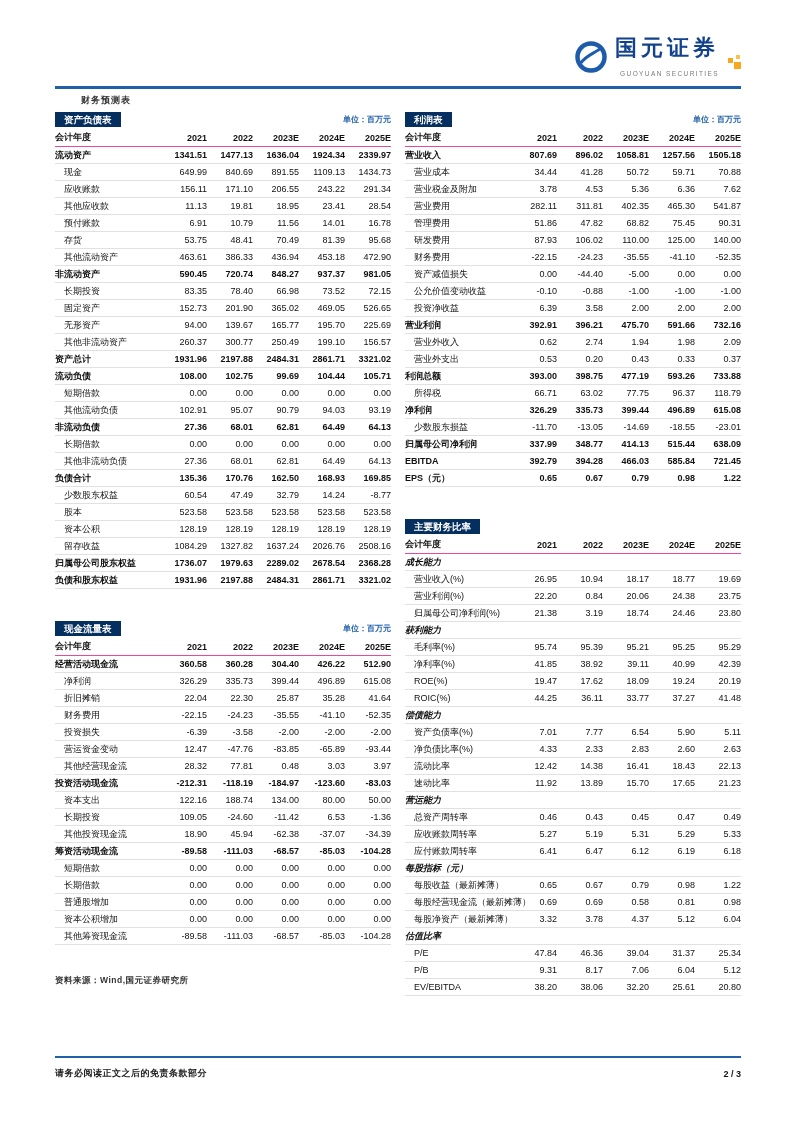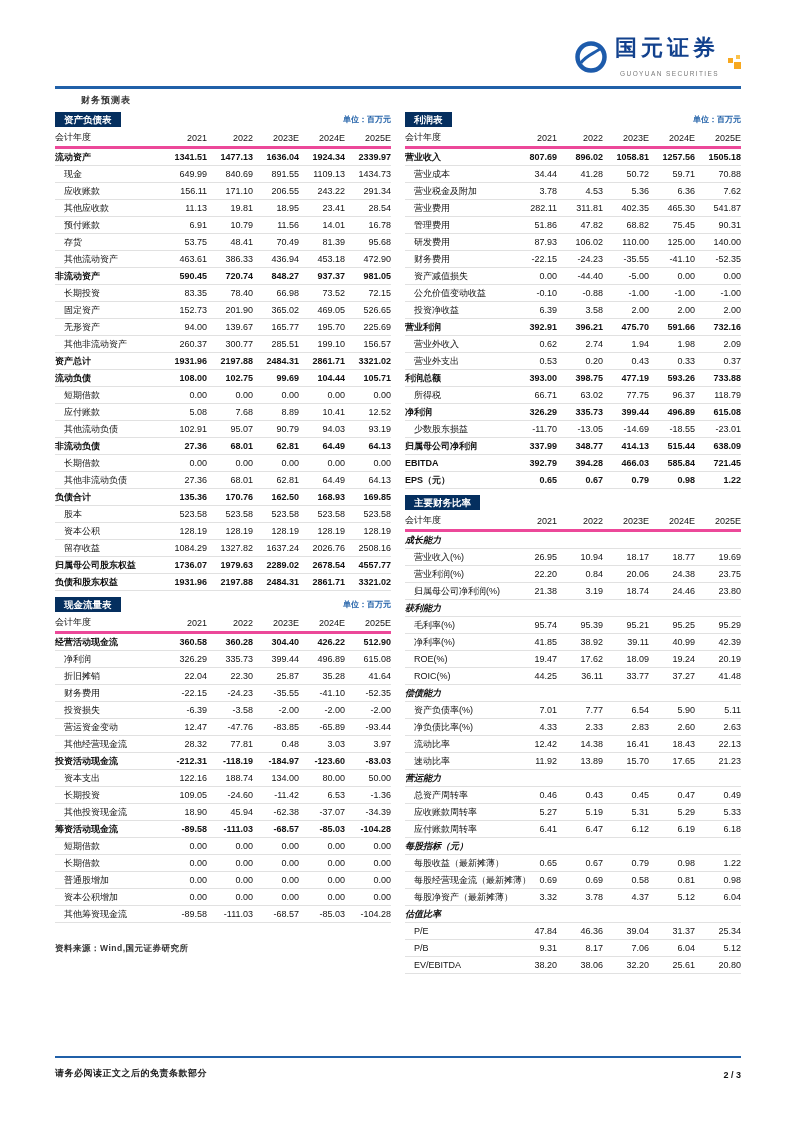--- a/index.html
+++ b/index.html
@@ -21,45 +21,45 @@
   .brand-dots .d2 { width:5px; height:5px; right:8px; bottom:9px; }
   .brand-dots .d3 { width:4px; height:4px; right:1px; bottom:13px; background:#fbc34b; }
 
   .top-rule { position:absolute; top:86px; left:0; width:100%; height:3px; background:#2060a8; }
   .section-label { position:absolute; top:94px; left:0; font-size:9px; font-weight:bold; color:#333; letter-spacing:1px;padding-left:26px; }
 
   
   .columns { position:absolute; top:110px; left:0; width:100%; display:flex; gap:14px; }
   .col { width:336px; }
 
-  .fin-table { width:100%; margin-bottom:4px; }
+  .fin-table { width:100%; margin-bottom:30px; }
   .tbl-head { display:flex; justify-content:space-between; align-items:center; height:19px; }
   .tbl-band { background:#052f5f; color:#fff; font-size:9.5px; font-weight:bold; padding:3px 9px; line-height:1; white-space:nowrap; }
   .tbl-unit { font-size:8px; color:#2060a8; font-weight:bold; white-space:nowrap; }
 
   .tbl-colhead {
     display:grid; grid-template-columns:106px repeat(5,1fr); height:17px; align-items:center;
-    font-size:9px; font-weight:normal; color:#111; border-bottom:3px solid #ec4899;
+    font-size:9px; font-weight:bold; color:#111; border-bottom:1px solid #ec4899;
   }
   .tbl-row {
     display:grid; grid-template-columns:106px repeat(5,1fr); height:16px; align-items:center;
     font-size:9px; color:#111; border-bottom:1px solid #e1e1e1;
   }
   .tbl-row .lbl, .tbl-colhead .lbl { white-space:nowrap; overflow:visible; text-align:left; }
   .row-detail .lbl { padding-left:9px; }
   .row-section { font-weight:bold; }
   .row-group { font-weight:bold; font-style:italic;font-family:Liberation Mono, monospace; }
   .val { text-align:right; white-space:nowrap; }
 
   .source-note { margin-top:20px; font-size:8.5px; font-weight:bold; color:#333; letter-spacing:0.5px; }
 
   
   .footer { position:absolute; left:55px; width:686px; top:1056px; }
   .footer-rule { height:2px; background:#2060a8; }
-  .footer-row { display:flex; justify-content:space-between; align-items:flex-end; margin-top:9px; font-size:9px; }
+  .footer-row { display:flex; justify-content:space-between; align-items:center; margin-top:9px; font-size:9px; }
   .footer-disclaimer { font-weight:bold; color:#222; letter-spacing:0.5px; }
   .footer-page { font-weight:bold; color:#111;margin-left:8px; }
 </style>
 </head>
 <body>
 
 <div class="page">
   <div class="content">
 
     <div class="brand">
@@ -185,21 +185,21 @@
                 <span class="val">94.00</span>
                 <span class="val">139.67</span>
                 <span class="val">165.77</span>
                 <span class="val">195.70</span>
                 <span class="val">225.69</span>
               </div>
               <div class="tbl-row row-detail">
                 <span class="lbl">其他非流动资产</span>
                 <span class="val">260.37</span>
                 <span class="val">300.77</span>
-                <span class="val">285.51</span>
+                <span class="val">250.49</span>
                 <span class="val">199.10</span>
                 <span class="val">156.57</span>
               </div>
               <div class="tbl-row row-section">
                 <span class="lbl">资产总计</span>
                 <span class="val">1931.96</span>
                 <span class="val">2197.88</span>
                 <span class="val">2484.31</span>
                 <span class="val">2861.71</span>
                 <span class="val">3321.02</span>
@@ -214,28 +214,20 @@
               </div>
               <div class="tbl-row row-detail">
                 <span class="lbl">短期借款</span>
                 <span class="val">0.00</span>
                 <span class="val">0.00</span>
                 <span class="val">0.00</span>
                 <span class="val">0.00</span>
                 <span class="val">0.00</span>
               </div>
               <div class="tbl-row row-detail">
-                <span class="lbl">应付账款</span>
-                <span class="val">5.08</span>
-                <span class="val">7.68</span>
-                <span class="val">8.89</span>
-                <span class="val">10.41</span>
-                <span class="val">12.52</span>
-              </div>
-              <div class="tbl-row row-detail">
                 <span class="lbl">其他流动负债</span>
                 <span class="val">102.91</span>
                 <span class="val">95.07</span>
                 <span class="val">90.79</span>
                 <span class="val">94.03</span>
                 <span class="val">93.19</span>
               </div>
               <div class="tbl-row row-section">
                 <span class="lbl">非流动负债</span>
                 <span class="val">27.36</span>
@@ -262,20 +254,28 @@
               </div>
               <div class="tbl-row row-section">
                 <span class="lbl">负债合计</span>
                 <span class="val">135.36</span>
                 <span class="val">170.76</span>
                 <span class="val">162.50</span>
                 <span class="val">168.93</span>
                 <span class="val">169.85</span>
               </div>
               <div class="tbl-row row-detail">
+                <span class="lbl">少数股东权益</span>
+                <span class="val">60.54</span>
+                <span class="val">47.49</span>
+                <span class="val">32.79</span>
+                <span class="val">14.24</span>
+                <span class="val">-8.77</span>
+              </div>
+              <div class="tbl-row row-detail">
                 <span class="lbl">股本</span>
                 <span class="val">523.58</span>
                 <span class="val">523.58</span>
                 <span class="val">523.58</span>
                 <span class="val">523.58</span>
                 <span class="val">523.58</span>
               </div>
               <div class="tbl-row row-detail">
                 <span class="lbl">资本公积</span>
                 <span class="val">128.19</span>
@@ -291,21 +291,21 @@
                 <span class="val">1637.24</span>
                 <span class="val">2026.76</span>
                 <span class="val">2508.16</span>
               </div>
               <div class="tbl-row row-section">
                 <span class="lbl">归属母公司股东权益</span>
                 <span class="val">1736.07</span>
                 <span class="val">1979.63</span>
                 <span class="val">2289.02</span>
                 <span class="val">2678.54</span>
-                <span class="val">4557.77</span>
+                <span class="val">2368.28</span>
               </div>
               <div class="tbl-row row-section">
                 <span class="lbl">负债和股东权益</span>
                 <span class="val">1931.96</span>
                 <span class="val">2197.88</span>
                 <span class="val">2484.31</span>
                 <span class="val">2861.71</span>
                 <span class="val">3321.02</span>
               </div>
             </div>

